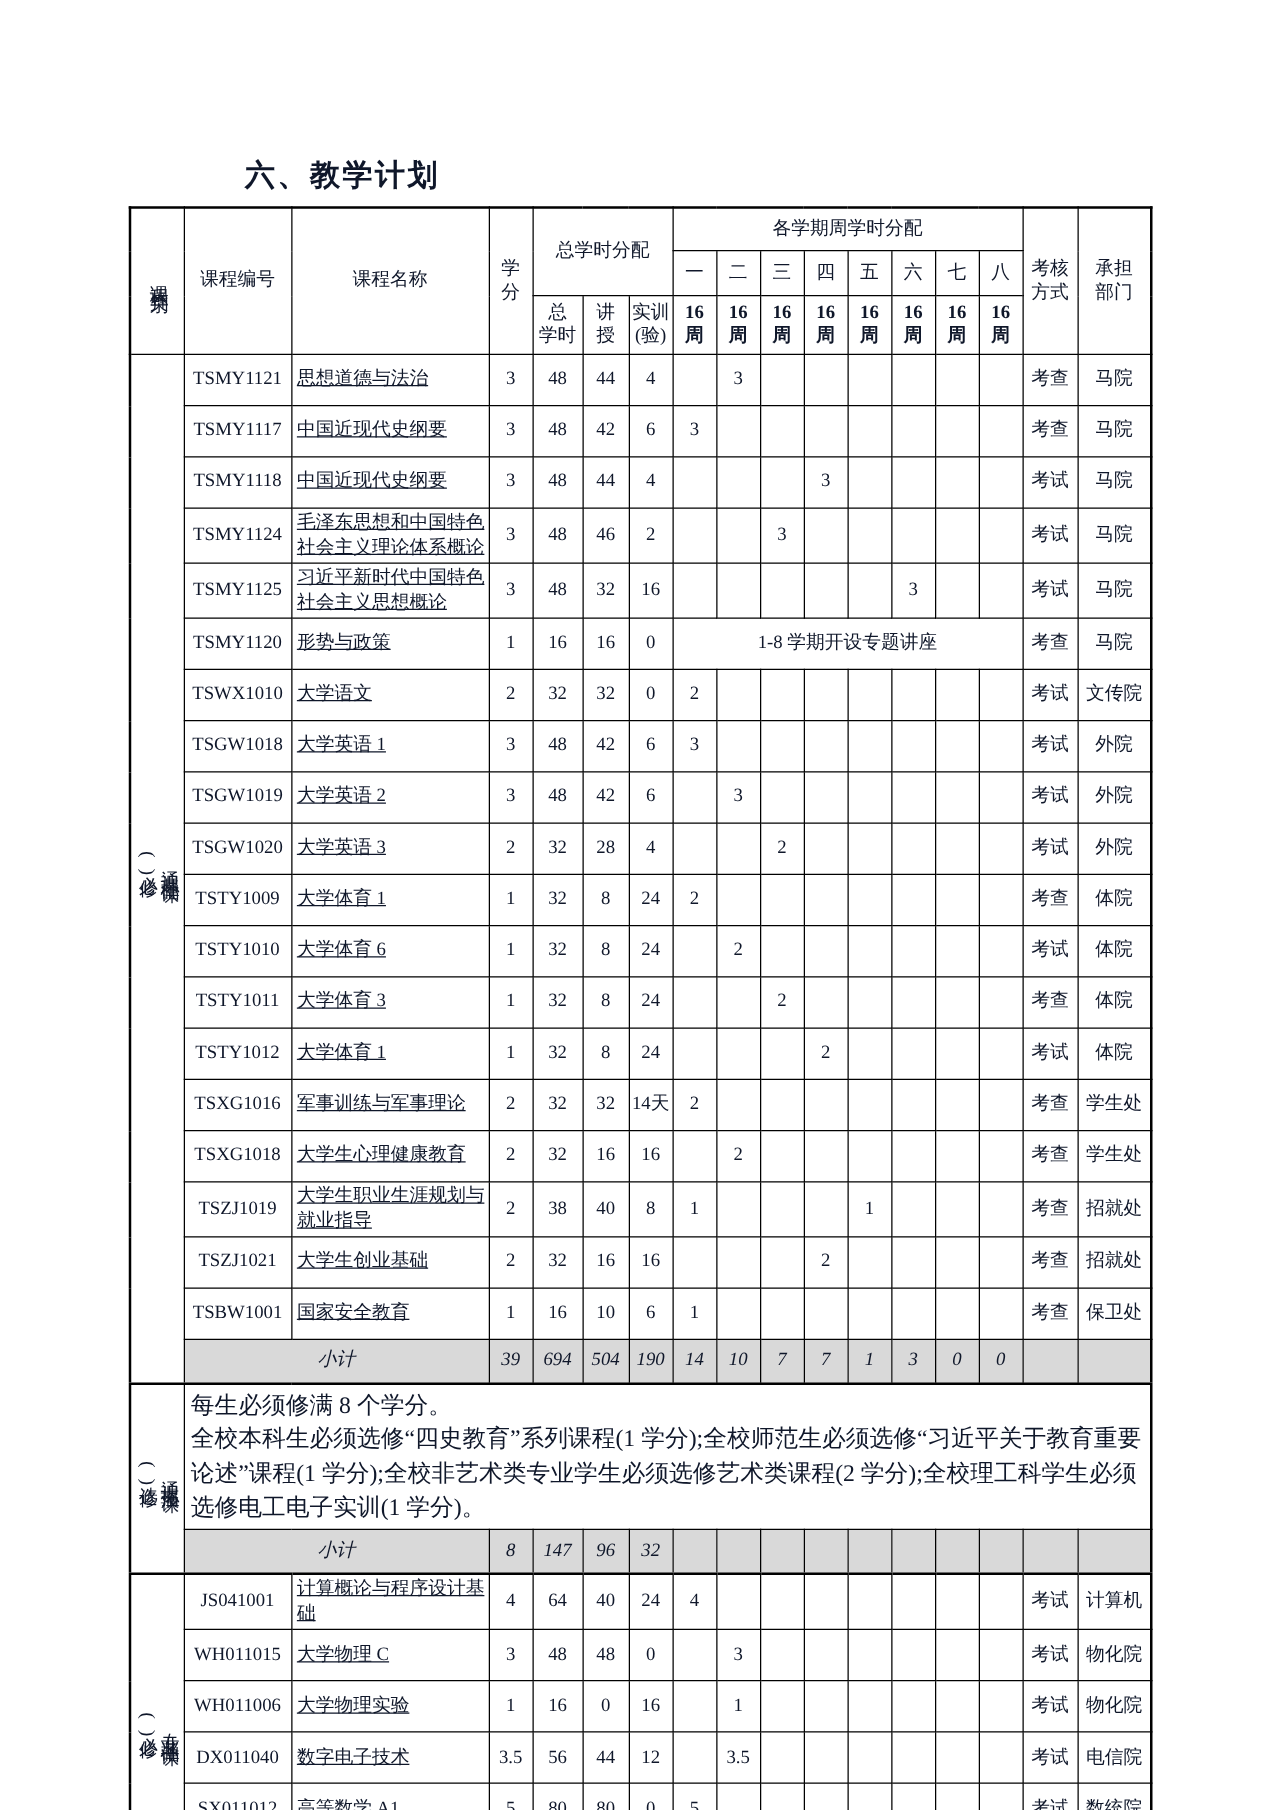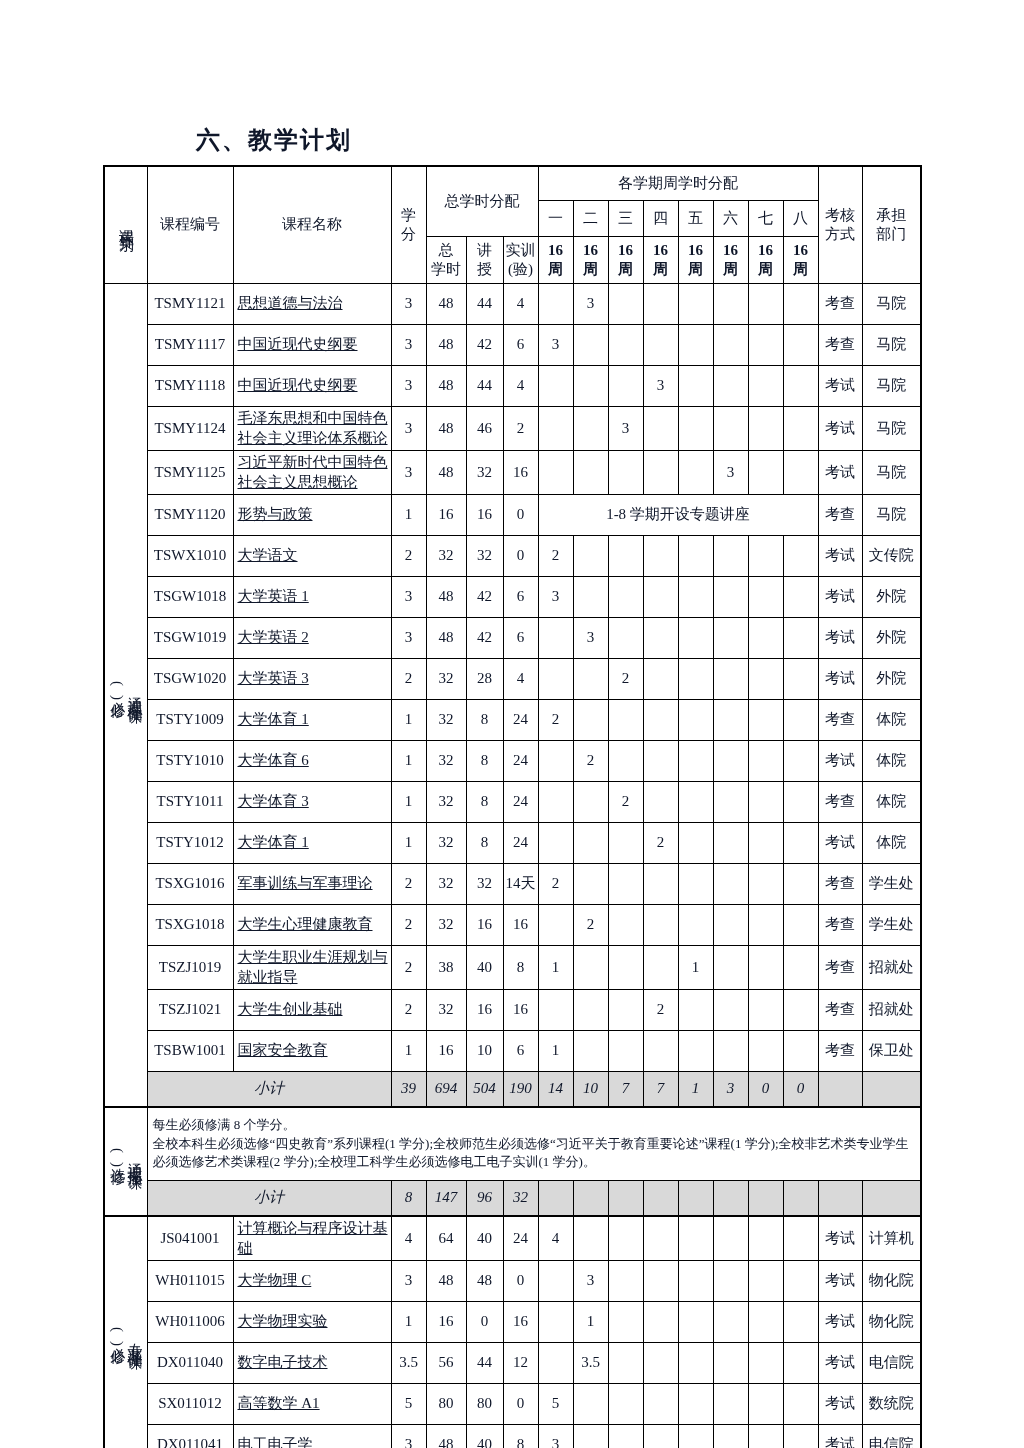--- a/index.html
+++ b/index.html
@@ -36,21 +36,21 @@
     writing-mode:vertical-rl;
     letter-spacing:3px;
     white-space:pre-line;
     line-height:1.15;
   }
   tr.course-row td { height:36px; }
   tr.subtotal-row td { height:30px; background:#d9d9d9;font-style:italic; }
   td.name-cell { text-align:left; padding-left:4px;text-decoration:underline; }
   td.note-cell {
     text-align:left; padding:3px 5px;
-    font-size:13px; line-height:1.44; height:66px;
+    font-size:19px; line-height:1.44; height:66px;
     vertical-align:middle;
   }
   tr.sec-top td { border-top:2px solid #000; }
 </style>
 </head>
 <body>
 
 <div id="page">
   <div class="page-title">六、教学计划</div>
 

